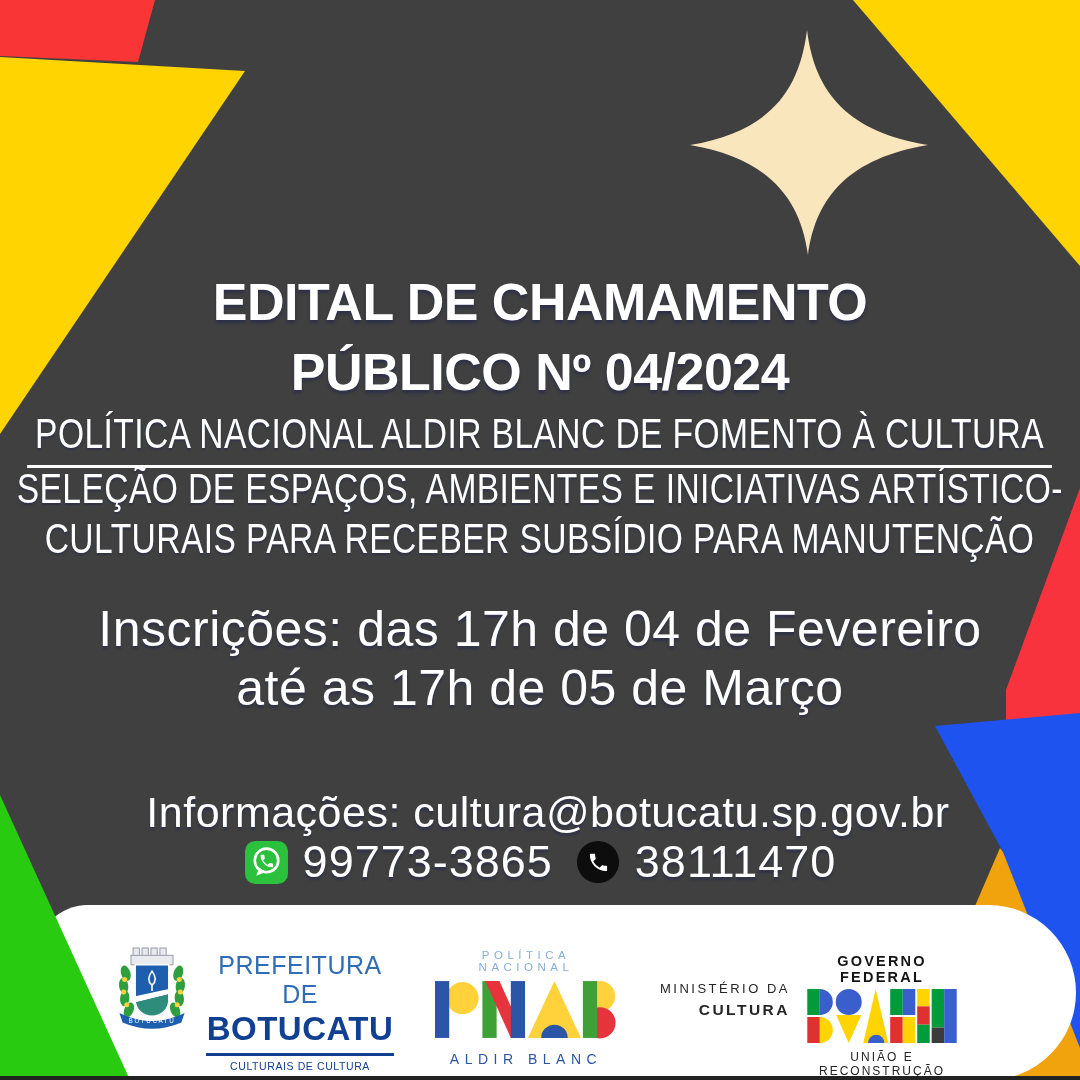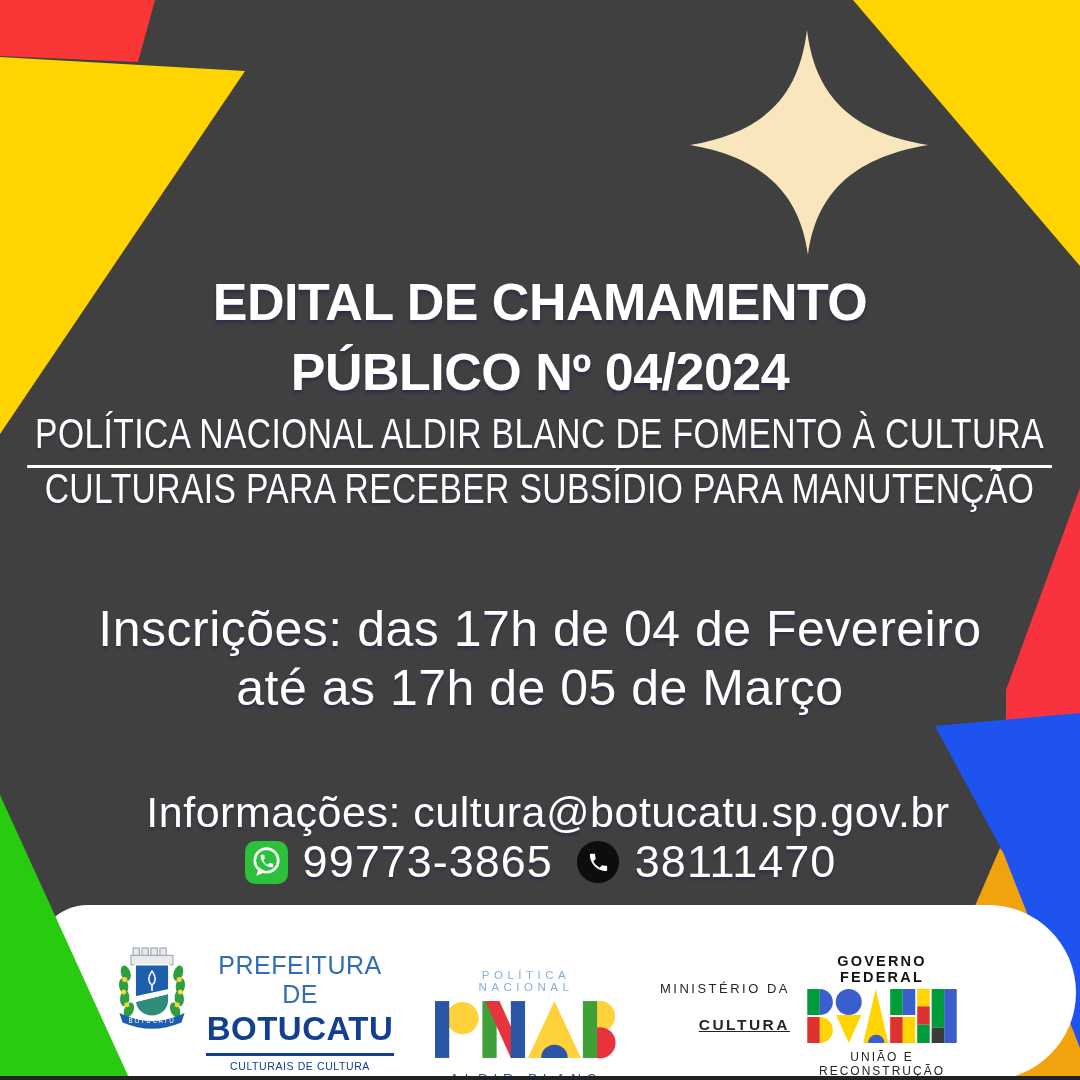--- a/index.html
+++ b/index.html
@@ -50,25 +50,25 @@
     background:#fff;border-radius:52px 88px 88px 0;z-index:4;
   }
   .fp-item{position:absolute;}
   .crest{left:74px;top:36px;}
   .pref{left:166px;top:46px;width:196px;text-align:center;}
   .pref .l1{font-size:25px;color:#2f6db6;letter-spacing:.5px;}
   .pref .l2{font-size:33px;font-weight:800;color:#113f92;letter-spacing:.5px;margin-top:1px;}
   .pref .rule{height:3px;background:#113f92;margin:5px 4px 4px 4px;}
   .pref .l3{font-size:10.5px;color:#113f92;letter-spacing:.6px;}
   .pnab{left:398px;top:44px;width:184px;text-align:center;}
-  .pnab .eyebrow{font-size:11.5px;letter-spacing:4.5px;color:#86aede;margin-bottom:6px;margin-top:20px;}
+  .pnab .eyebrow{font-size:11.5px;letter-spacing:4.5px;color:#86aede;margin-bottom:6px;}
   .pnab .caption{font-size:14px;font-weight:400;letter-spacing:5.5px;color:#2b55a7;margin-top:7px;}
   .minc{left:622px;top:76px;width:132px;text-align:right;color:#252525;}
   .minc .l1{font-size:13px;letter-spacing:2.5px;}
-  .minc .l2{font-size:15.5px;letter-spacing:2.5px;font-weight:700;margin-top:20px;text-decoration:underline;}
+  .minc .l2{font-size:15.5px;letter-spacing:2.5px;font-weight:700;margin-top:5px;}
   .gov{left:760px;top:48px;width:172px;text-align:center;color:#141414;}
   .gov .eyebrow{font-size:14.5px;font-weight:800;letter-spacing:2.2px;}
   .gov .caption{font-size:12px;letter-spacing:2px;margin-top:3px;color:#242424;}
   .gov svg{margin-top:4px;}
 </style>
 </head>
 <body>
 
 <div class="canvas">
 
@@ -84,20 +84,23 @@
 
   <div class="content">
     <h1 class="title">
       <span>EDITAL DE CHAMAMENTO</span><br>
       <span>PÚBLICO Nº 04/2024</span>
     </h1>
 
     <div class="subtitle">
       <div class="row">
           <span class="cond u">POLÍTICA NACIONAL ALDIR BLANC DE FOMENTO À CULTURA</span>
+        </div>
+      <div class="row">
+          <span class="cond">SELEÇÃO DE ESPAÇOS, AMBIENTES E INICIATIVAS ARTÍSTICO-</span>
         </div>
       <div class="row">
           <span class="cond">CULTURAIS PARA RECEBER SUBSÍDIO PARA MANUTENÇÃO</span>
         </div>
     </div>
 
     <div class="dates">
       <span>Inscrições: das 17h de 04 de Fevereiro</span><br>
       <span>até as 17h de 05 de Março</span>
     </div>

